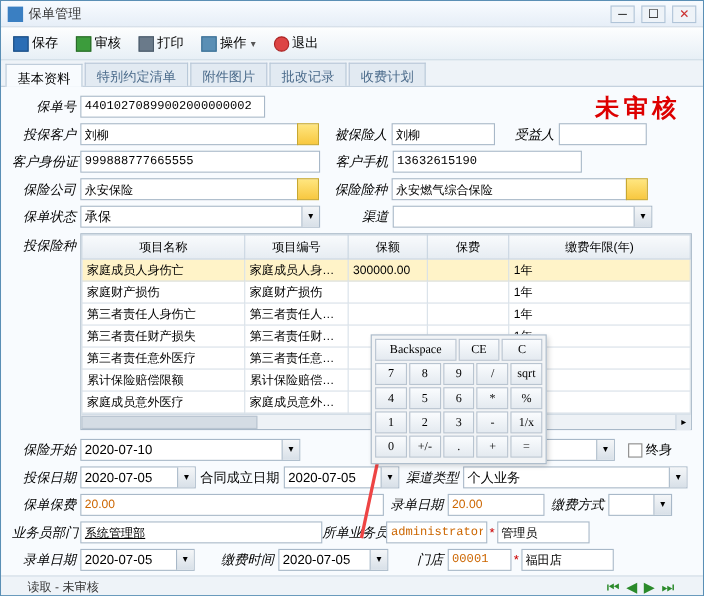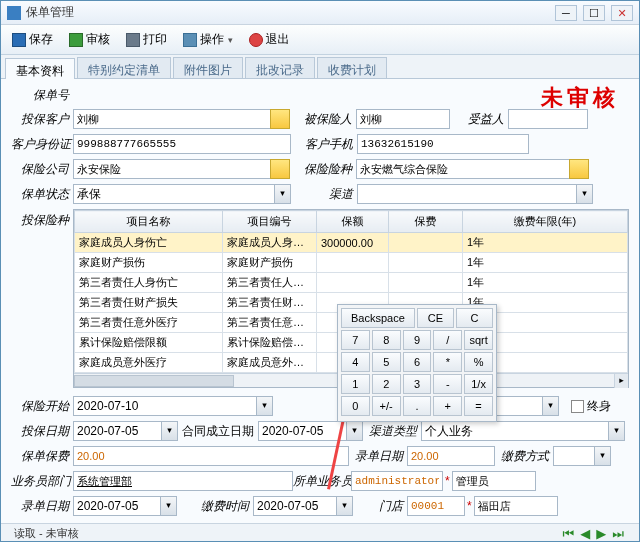--- a/index.html
+++ b/index.html
@@ -39,27 +39,27 @@
   .grid th { background: linear-gradient(#f8fafc,#e6ecf2); border: 1px solid #c8d4e0; padding: 3px 4px; font-weight: normal; color: #000; }
   .grid td { border: 1px solid #d8e0e8; padding: 2px 4px; height: 18px; }
   .grid tr.sel td { background: #fff3c8; }
   .grid td.num { }
   .grid-scroll { height: 14px; background: #eef2f6; border-top: 1px solid #c8d4e0; position: relative; }
   .grid-scroll .thumb { position: absolute; left: 0; top: 1px; width: 160px; height: 12px; background: #d4dce4; border: 1px solid #b8c4d0; }
   .grid-scroll .rbtn { position: absolute; right: 0; top: 0; width: 14px; height: 14px; background: #e4eaf0; border-left: 1px solid #c8d4e0; text-align: center; line-height: 12px; font-size: 9px; }
   .calc { position: absolute; left: 336px; top: 225px; width: 160px; background: #f2f4f6; border: 1px solid #a8b8c8; padding: 3px; box-shadow: 2px 2px 5px rgba(0,0,0,0.2); z-index: 10; }
   .calc-disp { height: 20px; background: #fff; border: 1px solid #a8b8c8; text-align: right; padding: 2px 4px; margin-bottom: 3px; font-size: 12px; }
   .calc-row { display: flex; gap: 2px; margin-bottom: 2px; }
-  .calc-btn { flex: 1; height: 20px; background: linear-gradient(#fafcfe,#e4eaf0); border: 1px solid #b8c4d0; font-size: 11px; cursor: pointer; display: flex; align-items: center; justify-content: center; font-family: Liberation Sans, sans-serif; }
+  .calc-btn { flex: 1; height: 20px; background: linear-gradient(#fafcfe,#e4eaf0); border: 1px solid #b8c4d0; font-size: 11px; cursor: pointer; display: flex; align-items: center; justify-content: center; font-family: Liberation Serif, serif; }
   .calc-btn.wide { flex: 2.05; }
   .chk { width: 13px; height: 13px; border: 1px solid #888; background: #fff; display: inline-block; margin-right: 3px; vertical-align: middle; }
   .red-bar { width: 120px; height: 3px; background: #e44; position: absolute; transform: rotate(-78deg); }
   .mono { font-family: "Courier New", monospace; }
   .ast { color: #c00; margin: 0 2px; }
-  .statusbar { height: 20px; background: #eef3f8; border-top: 1px solid #c8d4e0; display: flex; align-items: center; padding: 0 13px; font-size: 11px; color: #333; gap: 13px; }
+  .statusbar { height: 20px; background: #eef3f8; border-top: 1px solid #c8d4e0; display: flex; align-items: center; padding: 0 24px; font-size: 11px; color: #333; gap: 13px; }
   .nav-btns { margin-left: auto; display: flex; gap: 2px; }
   .nav-btn { color: #2a8a2a; font-size: 13px; cursor: pointer; padding: 0 2px; }
 </style>
 </head>
 <body>
 
 <div class="window">
 
   <div class="titlebar">
     <span class="ticon"></span>
@@ -101,20 +101,21 @@
     <div class="tab">附件图片</div>
     <div class="tab">批改记录</div>
     <div class="tab">收费计划</div>
   </div>
 
   <div class="form-area">
     <span class="status-label" style="position:absolute;right:20px;top:4px">未审核</span>
 
     <div class="row">
       <span class="lbl">保单号</span>
+      <input class="inp mono" style="width: 168px;" value="44010270899002000000002">
     </div>
     <div class="row">
       <span class="lbl">投保客户</span>
       <input class="inp" style="width: 198px;" value="刘柳">
         <span class="ylbtn"></span>
       <span class="lbl" style="width:66px">被保险人</span>
       <input class="inp" style="width: 94px;" value="刘柳">
       <span class="lbl" style="width:58px">受益人</span>
       <input class="inp" style="width: 80px;" value="">
     </div>

